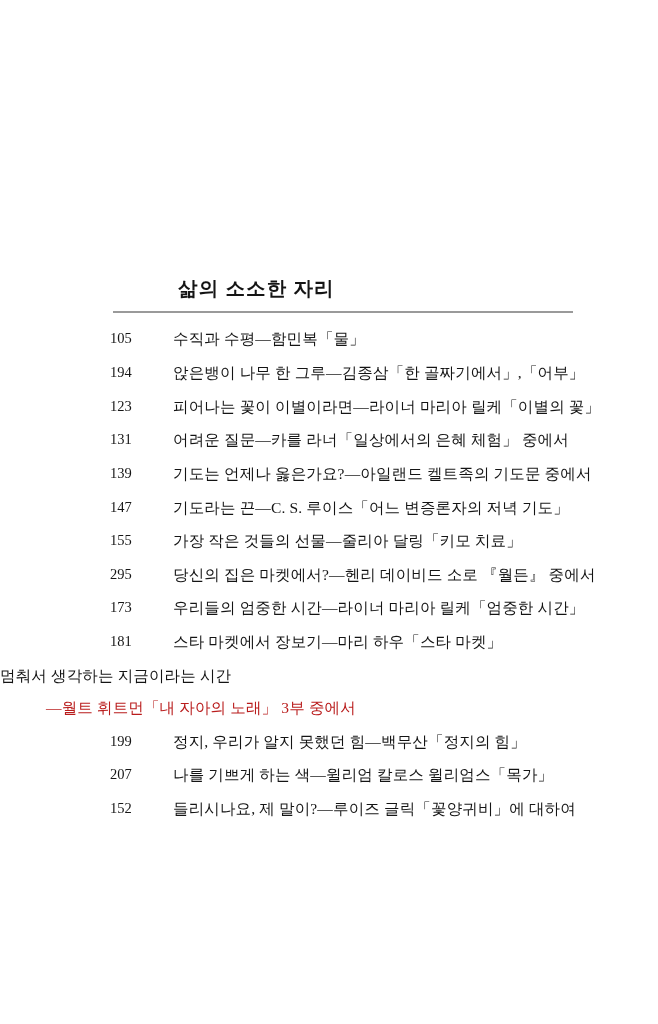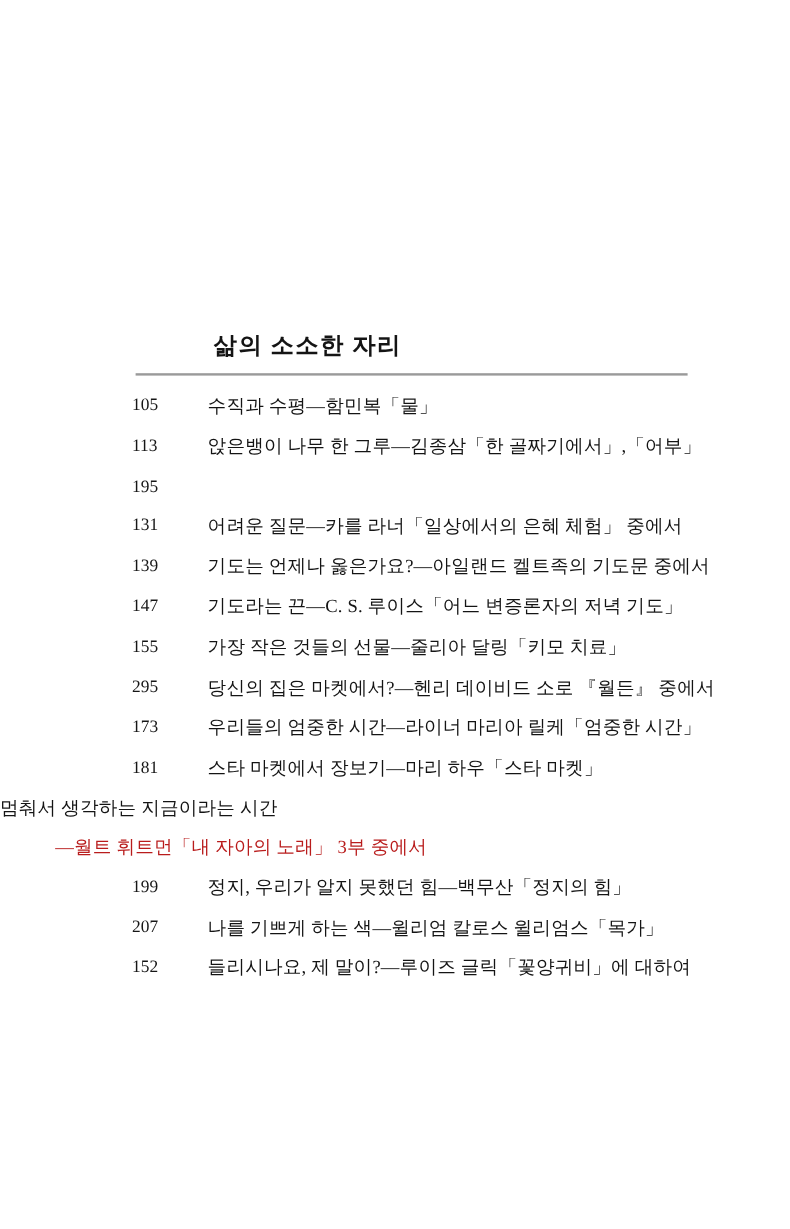--- a/index.html
+++ b/index.html
@@ -110,27 +110,30 @@
 
     <ul class="entry-list">
 
     <li class="entry">
           <span class="entry-page">105</span>
           <span class="entry-body">
             <div class="entry-title">수직과 수평―함민복「물」</div>
           </span>
         </li>
         <li class="entry">
-          <span class="entry-page">113</span>
+          <span class="entry-page">194</span>
           <span class="entry-body">
             <div class="entry-title">앉은뱅이 나무 한 그루―김종삼「한 골짜기에서」,「어부」</div>
           </span>
         </li>
         <li class="entry">
-          <span class="entry-page">195</span>
+          <span class="entry-page">123</span>
+          <span class="entry-body">
+            <div class="entry-title">피어나는 꽃이 이별이라면―라이너 마리아 릴케「이별의 꽃」</div>
+          </span>
         </li>
         <li class="entry">
           <span class="entry-page">131</span>
           <span class="entry-body">
             <div class="entry-title">어려운 질문―카를 라너「일상에서의 은혜 체험」 중에서</div>
           </span>
         </li>
         <li class="entry">
           <span class="entry-page">139</span>
           <span class="entry-body">

